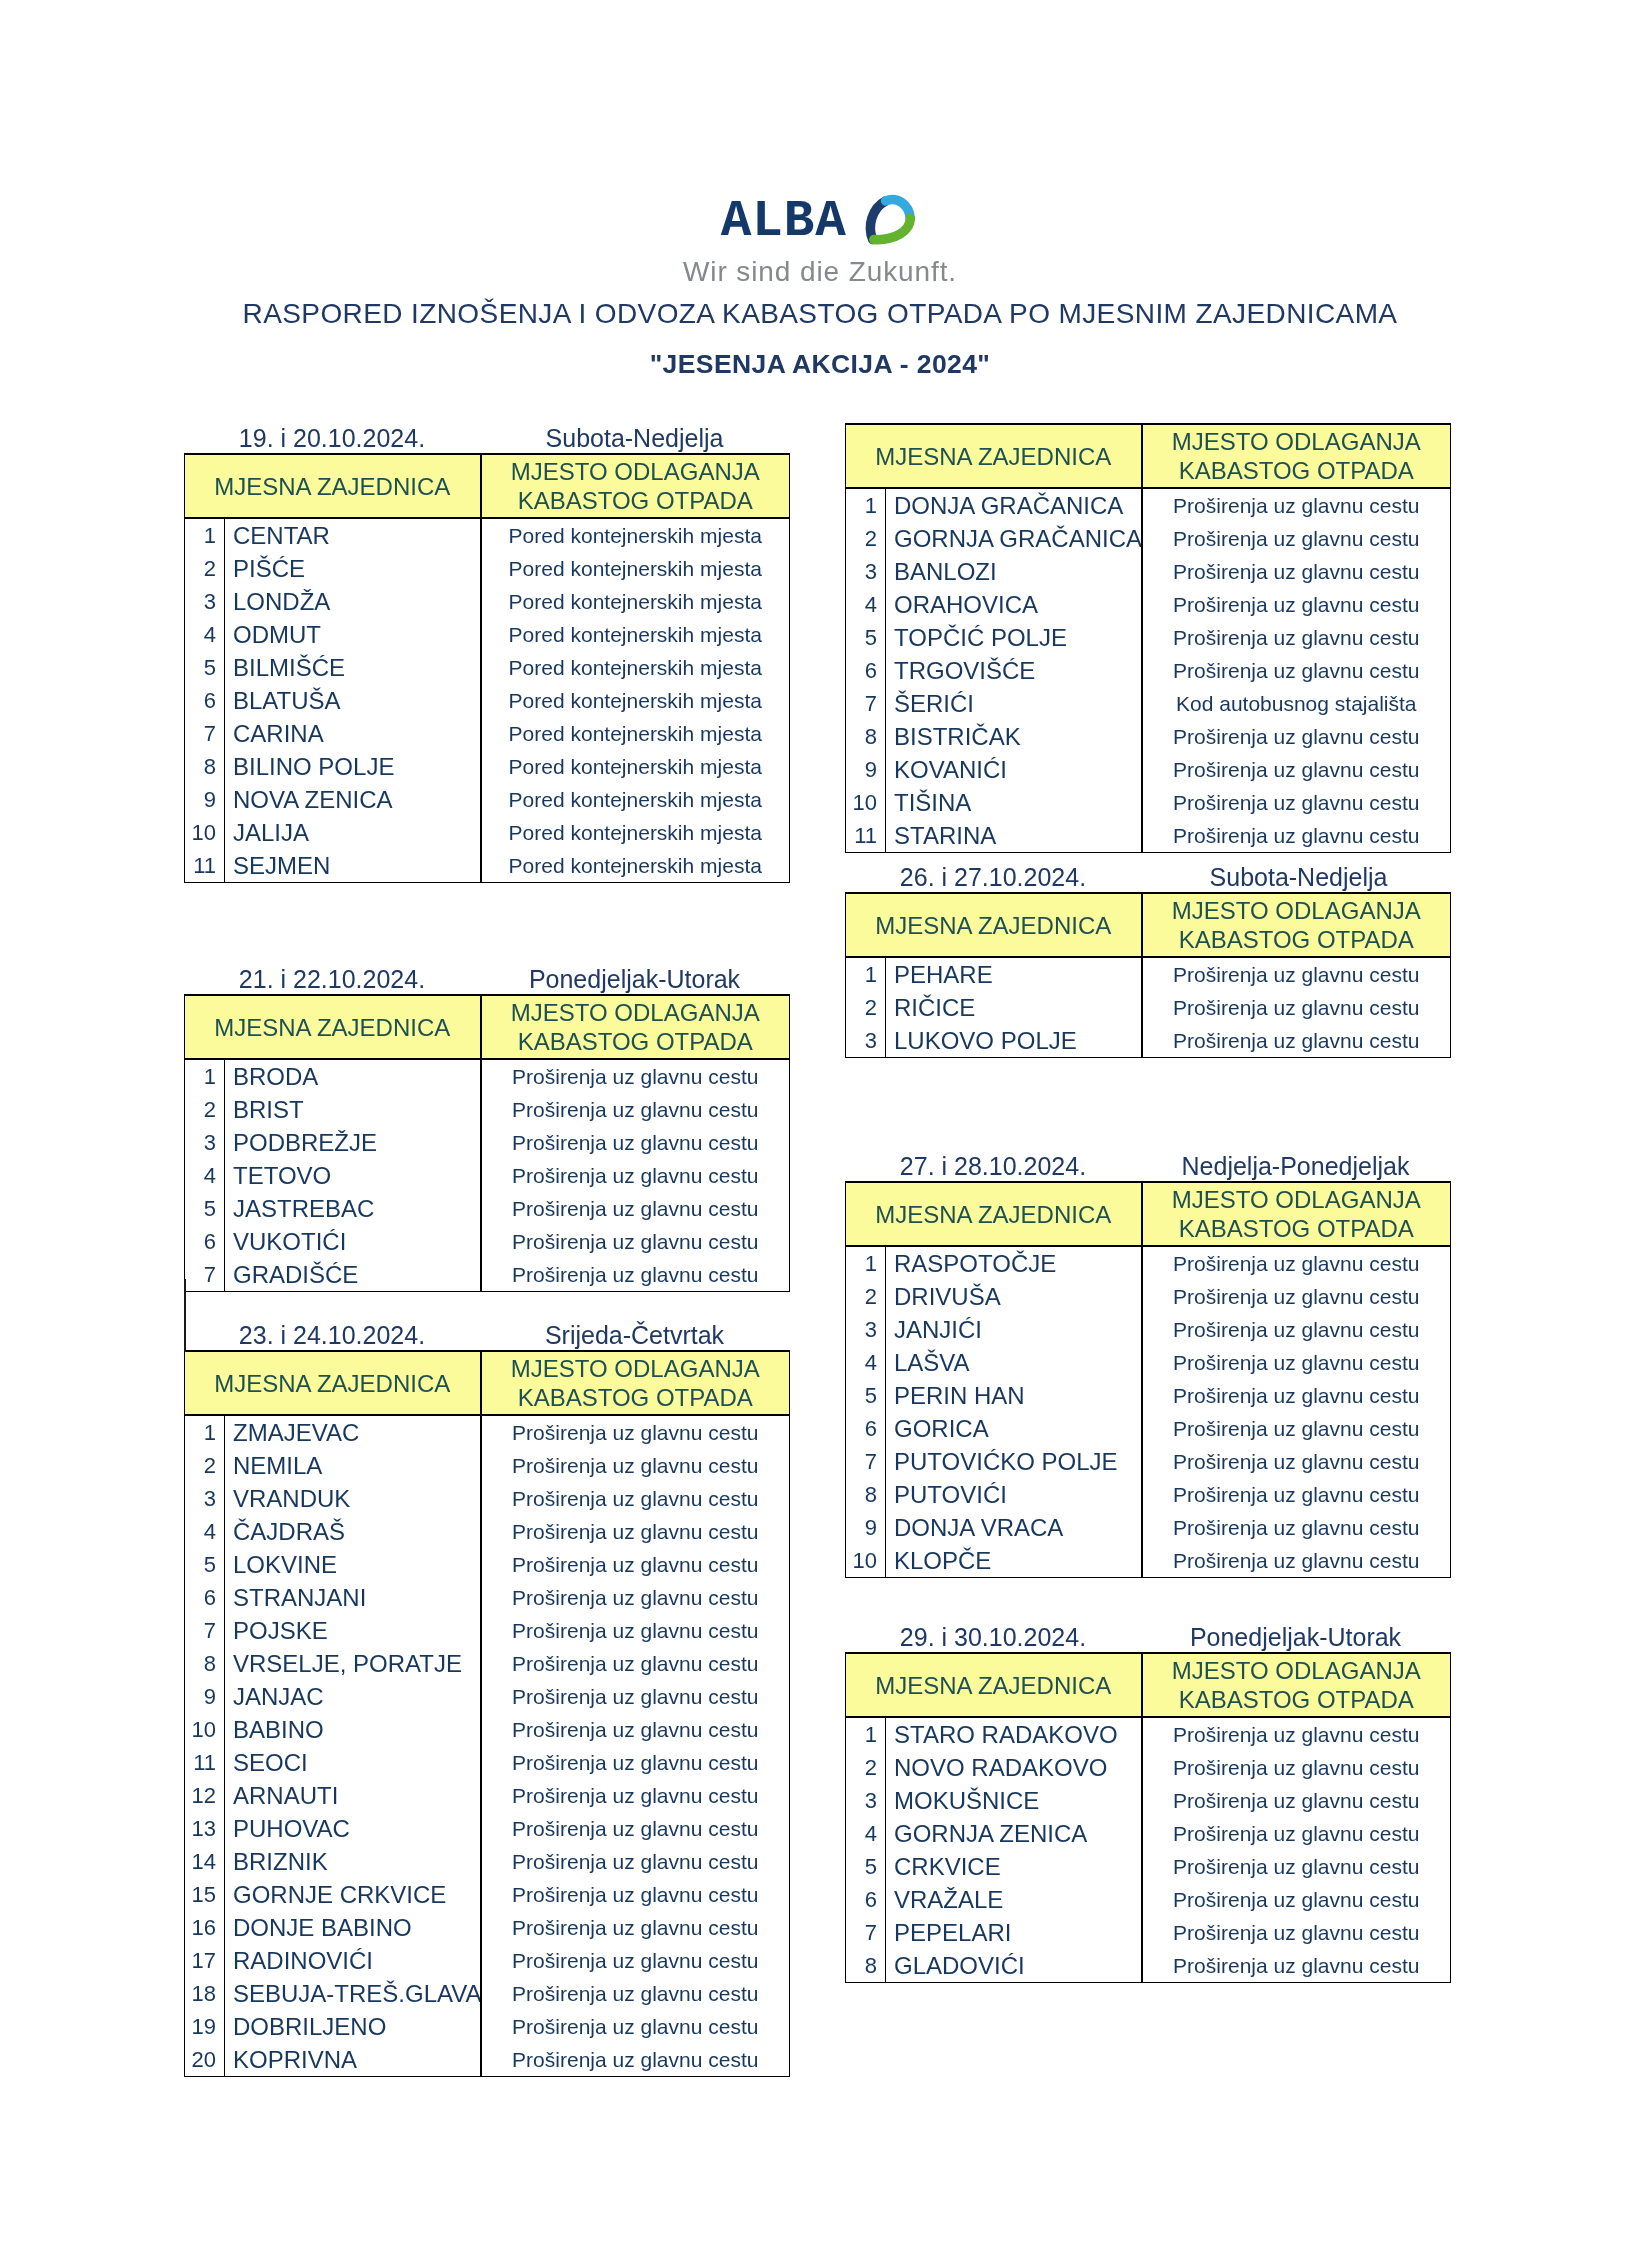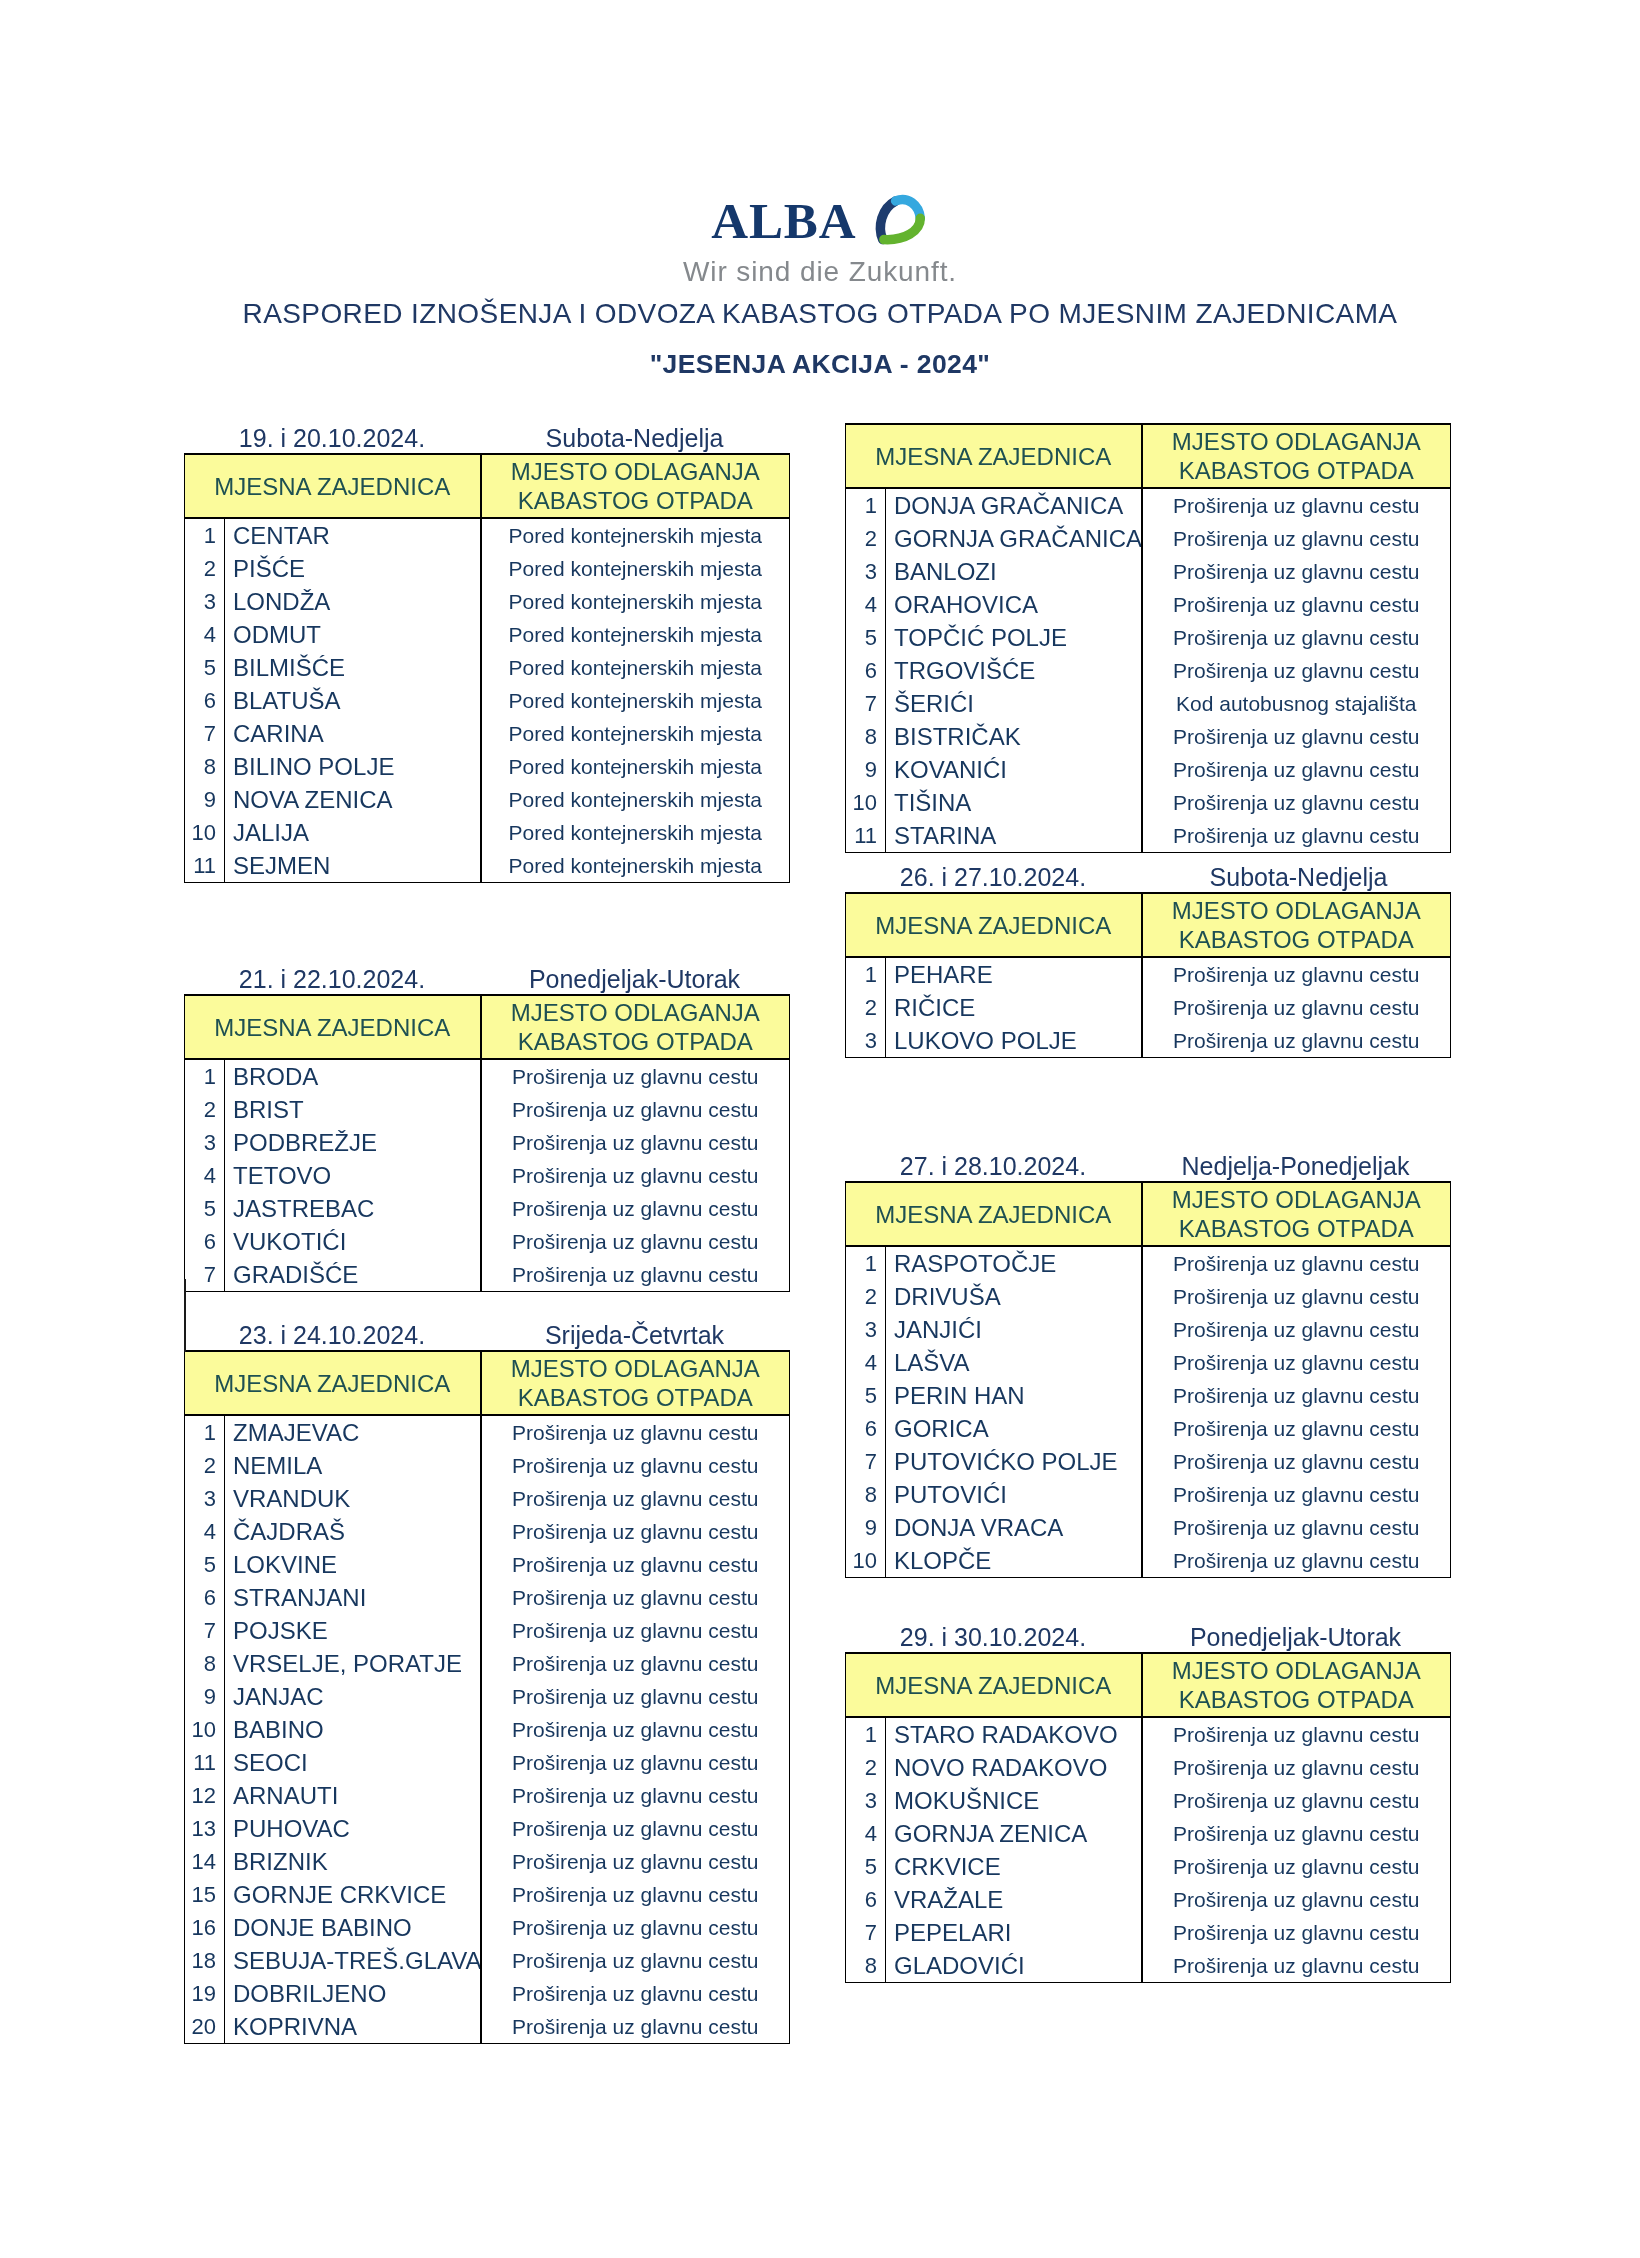--- a/index.html
+++ b/index.html
@@ -8,21 +8,21 @@
     font-family:"Liberation Sans", sans-serif;
     -webkit-font-smoothing:antialiased;
   }
   .page{position:absolute;inset:0;overflow:hidden;}
 
   
   .logo-block{position:absolute;top:192px;left:0;width:100%;text-align:center;}
   .logo-line{display:inline-flex;align-items:center;gap:12.4px;}
   .logo-text{
     font-size:51px;font-weight:800;letter-spacing:0.9px;color:#15386B;
-    line-height:1;font-family:Liberation Serif, serif;
+    line-height:1;font-family:Liberation Mono, monospace;
   }
   .logo-mark{display:inline-block;}
   .logo-tagline{margin-top:5.3px;font-size:28px;color:#85898D;letter-spacing:0.9px;}
 
   
   .doc-title{
     position:absolute;top:298px;left:0;width:100%;text-align:center;
     font-size:28px;color:#1F3864;letter-spacing:0.4px;
   }
   .doc-subtitle{
@@ -336,20 +336,25 @@
             <td class="num">15</td>
             <td class="name">GORNJE CRKVICE</td>
             <td class="place">Proširenja uz glavnu cestu</td>
           </tr>
           <tr>
             <td class="num">16</td>
             <td class="name">DONJE BABINO</td>
             <td class="place">Proširenja uz glavnu cestu</td>
           </tr>
           <tr>
+            <td class="num">17</td>
+            <td class="name">RADINOVIĆI</td>
+            <td class="place">Proširenja uz glavnu cestu</td>
+          </tr>
+          <tr>
             <td class="num">18</td>
             <td class="name">SEBUJA-TREŠ.GLAVA</td>
             <td class="place">Proširenja uz glavnu cestu</td>
           </tr>
           <tr>
             <td class="num">19</td>
             <td class="name">DOBRILJENO</td>
             <td class="place">Proširenja uz glavnu cestu</td>
           </tr>
           <tr>

